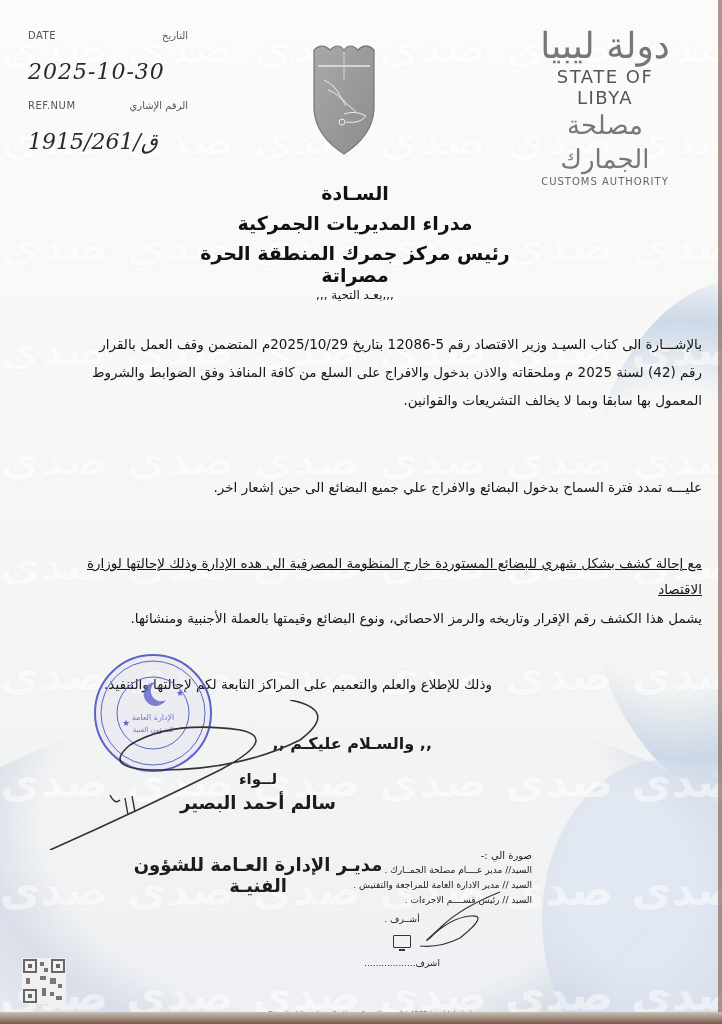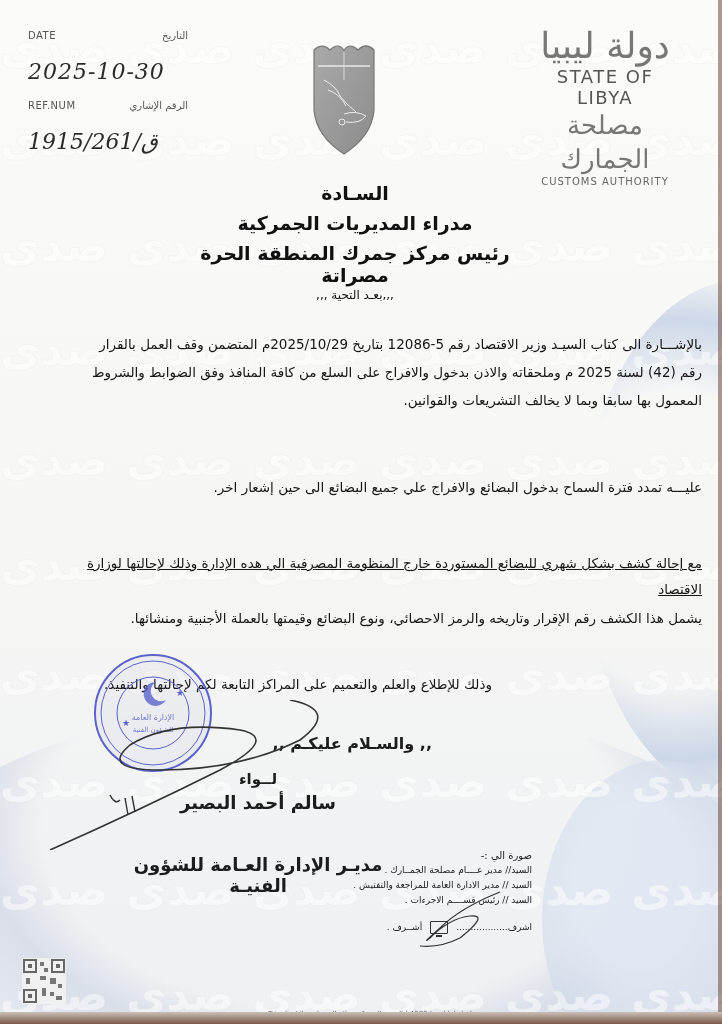--- a/index.html
+++ b/index.html
@@ -235,21 +235,21 @@
     <div class="rank">لــواء</div>
     <div class="name">سالم أحمد البصير</div>
     <div class="title">مديـر الإدارة العـامة للشؤون الفنيـة</div>
   </div>
 
   <div class="cc rtl">
     <div class="head">صورة الي :-</div>
     <div>السيد// مدير عــــام مصلحة الجمــارك .</div>
     <div>السيد // مدير الادارة العامة للمراجعة والتفتيش .</div>
     <div>السيد // رئيس قســــم الاجرءات .</div>
-    <div class="sign-row" style="direction:ltr; margin-top:12px;">
+    <div class="sign-row" style="direction:ltr; margin-top:4px;flex-direction:column;">
       <span style="direction:rtl">أشــرف .</span>
       <span class="monitor"></span>
       <span style="direction:rtl">اشرف..................</span>
     </div>
   </div>
   <svg class="handsig2" viewBox="0 0 120 60">
     <path d="M100 4 Q60 20 40 40 Q20 58 30 50 Q50 30 70 28 Q90 26 60 50 Q40 60 20 58" fill="none" stroke="#333" stroke-width="1.2"></path>
   </svg>
 
   <svg class="qr" viewBox="0 0 44 46">

